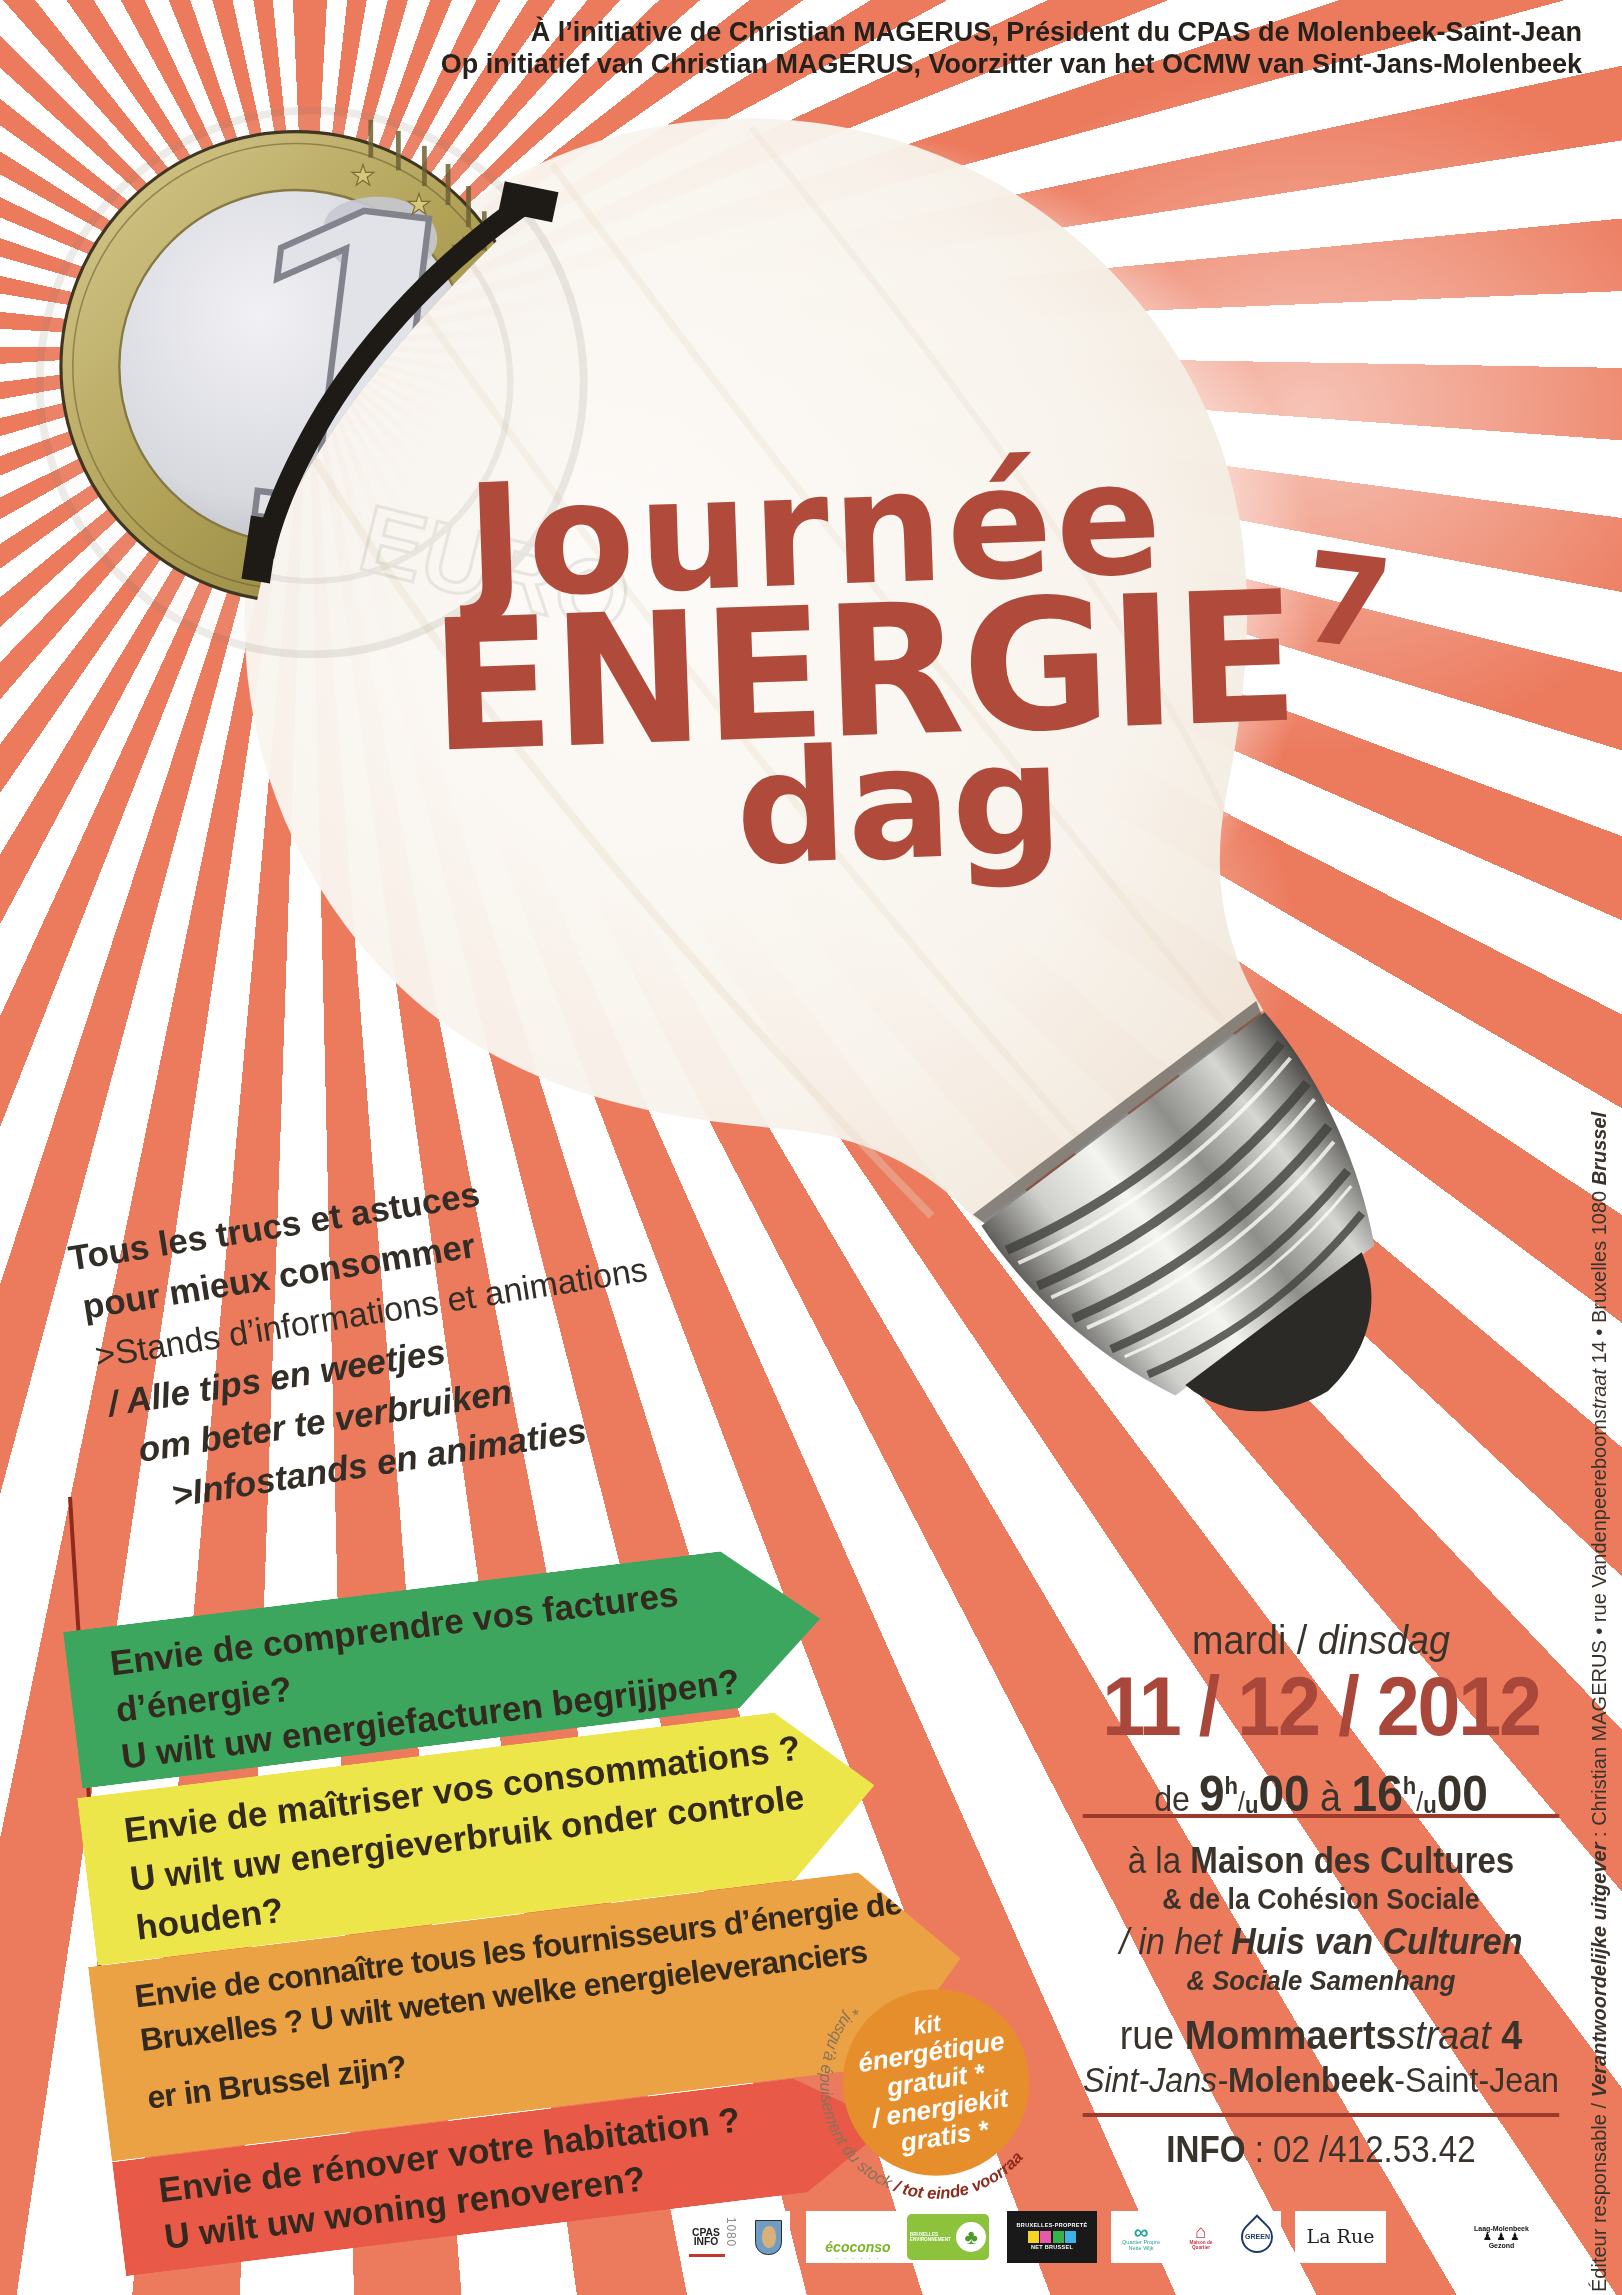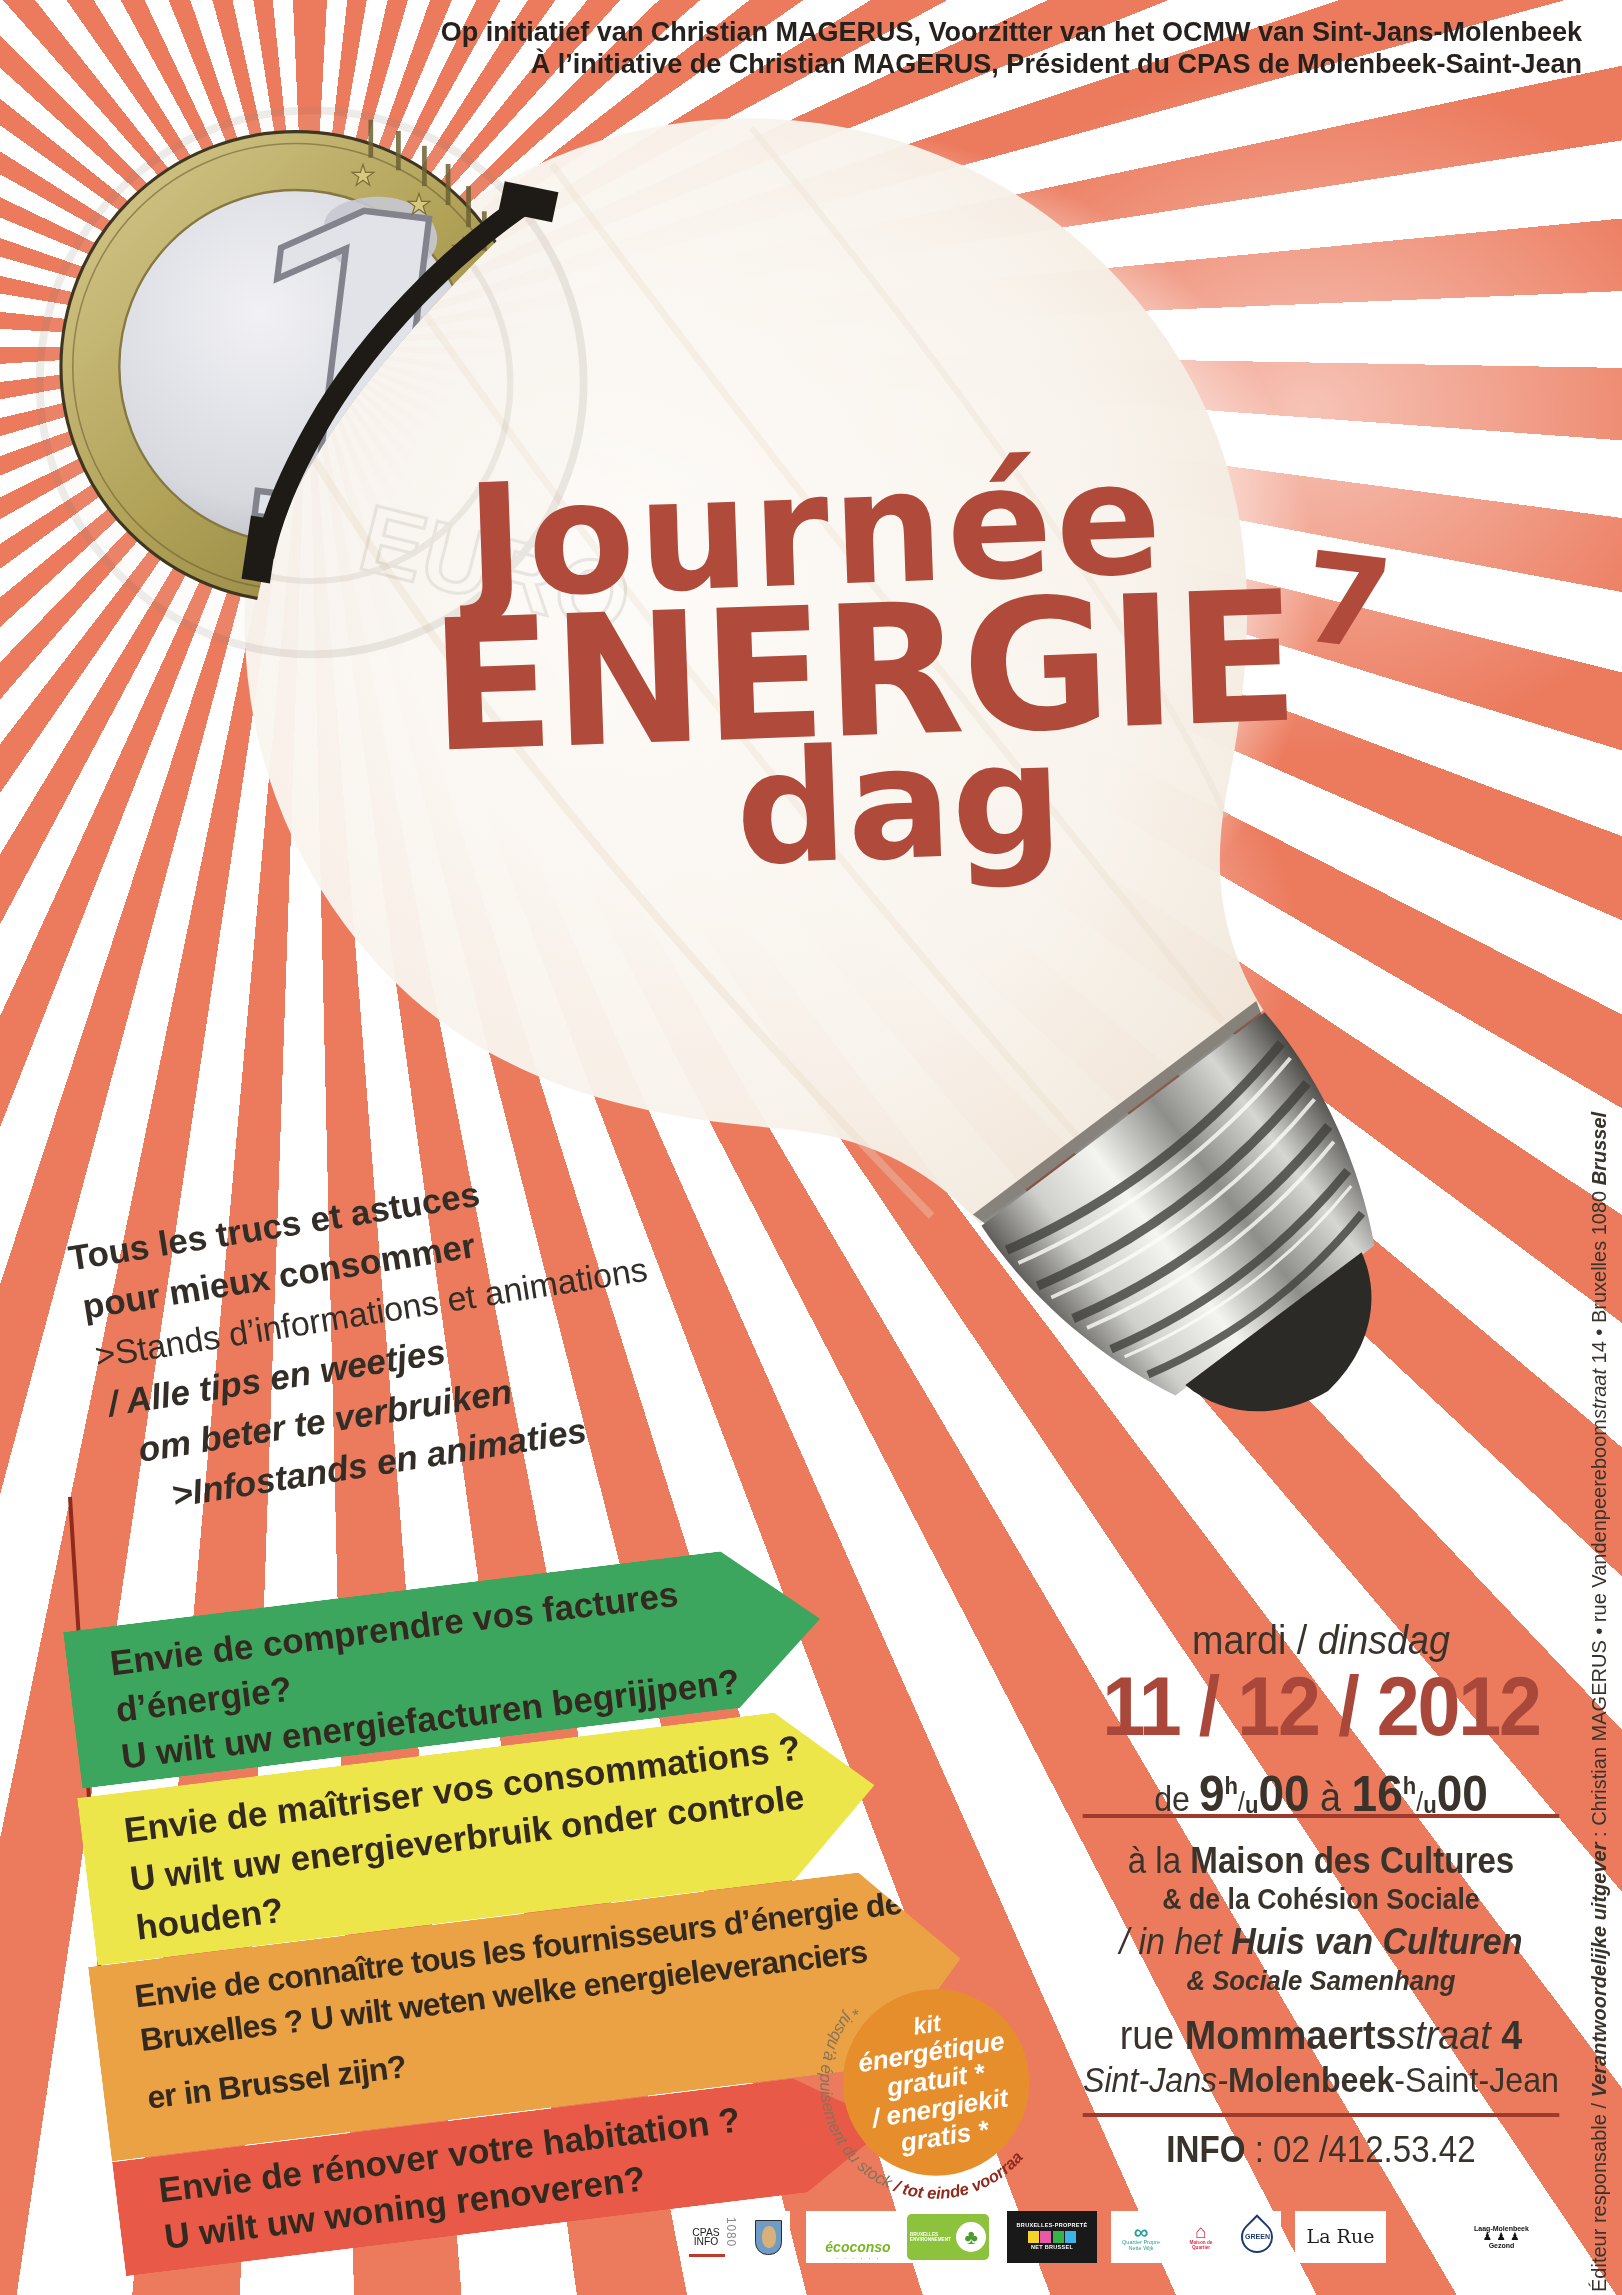--- a/index.html
+++ b/index.html
@@ -74,21 +74,21 @@
   .city{top:2060px;font-size:35px;}
   .info{top:2129px;font-size:36px;}
 
   
   .logo{position:absolute;top:2211px;height:52px;background:#fff;z-index:4;display:flex;flex-direction:column;
         align-items:center;justify-content:center;overflow:hidden;font-size:6.3px;line-height:1.05;text-align:center;}
   .lg-cpas{left:684px;width:55px;} .lg-arms{left:747px;width:43px;} .lg-eco{left:806px;width:104px;justify-content:flex-end;}
   .lg-env{left:904px;width:88px;padding:3.2px;} .lg-prop{left:1007px;width:90px;background:#191919;color:#fff;}
   .lg-qp{left:1111px;width:60px;color:#2aa198;} .lg-mq{left:1183px;width:36px;color:#d8344a;}
   .lg-gr{left:1232px;width:49px;} .lg-rue{left:1295px;width:91px;} .lg-gez{left:1459px;width:85px;}
-  .cpas-t{font-weight:400;font-size:10.3px;line-height:9.5px;color:#222;margin-right:11px;}
+  .cpas-t{font-weight:700;font-size:10.3px;line-height:9.5px;color:#222;margin-right:11px;}
   .cpas-1080{position:absolute;right:1.6px;top:6.3px;writing-mode:vertical-rl;font-size:12px;color:#8a8a8a;letter-spacing:0.8px;}
   .cpas-bar{position:absolute;left:4.7px;bottom:6.3px;width:36px;height:3.2px;background:#c0392b;}
   .shield{width:27px;height:35px;background:#6f9cc4;border:1.6px solid #2c2c2c;border-radius:0 0 12.6px 12.6px;
           display:flex;align-items:center;justify-content:center;}
   .shield i{display:block;width:14px;height:22px;background:#d9b07a;border-radius:45%;}
   .eco-t{color:#7ab526;font-weight:700;font-style:italic;font-size:14px;}
   .eco-d{color:#7ab526;font-size:8px;letter-spacing:1.6px;}
   .env-card{width:100%;height:100%;background:#8cc23c;border-radius:4.7px;display:flex;align-items:center;justify-content:space-around;}
   .env-txt{color:#fff;font-size:4.7px;font-weight:700;text-align:left;line-height:5.5px;}
   .env-circ{width:30px;height:30px;background:#fff;border-radius:50%;color:#4e9a2f;font-size:20.5px;line-height:30px;text-align:center;}
@@ -204,22 +204,22 @@
     </g>
 
     <g fill="var(--slot-black,#1e1b17)">
       <path d="M672,254 C560,330 470,430 414,520 C372,590 345,650 334,706" stroke="var(--slot-black,#1e1b17)" stroke-width="27" fill="none"></path>
       <path d="M640,230 L708,244 L700,282 L632,268 Z"></path>
       <path d="M318,654 L354,660 L342,740 L306,734 Z"></path>
     </g>
   </svg>
 
   <div class="attrib">
+    <div>À l’initiative de Christian MAGERUS, Président du CPAS de Molenbeek-Saint-Jean</div>
     <div>Op initiatief van Christian MAGERUS, Voorzitter van het OCMW van Sint-Jans-Molenbeek</div>
-    <div>À l’initiative de Christian MAGERUS, Président du CPAS de Molenbeek-Saint-Jean</div>
   </div>
 
   <div class="title">
     <div class="t1">Journée</div>
     <div class="t2"><span>ENERGIE</span><span class="sup7">7</span></div>
     <div class="t3">dag</div>
   </div>
 
   <div class="intro">
     <div class="b">Tous les trucs et astuces</div>

